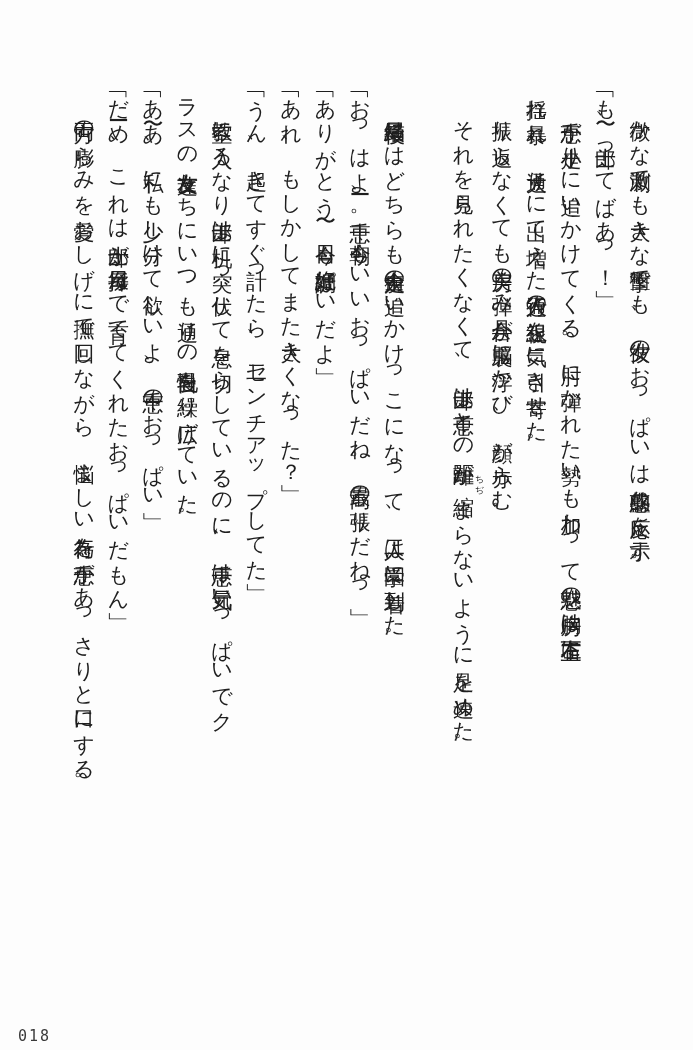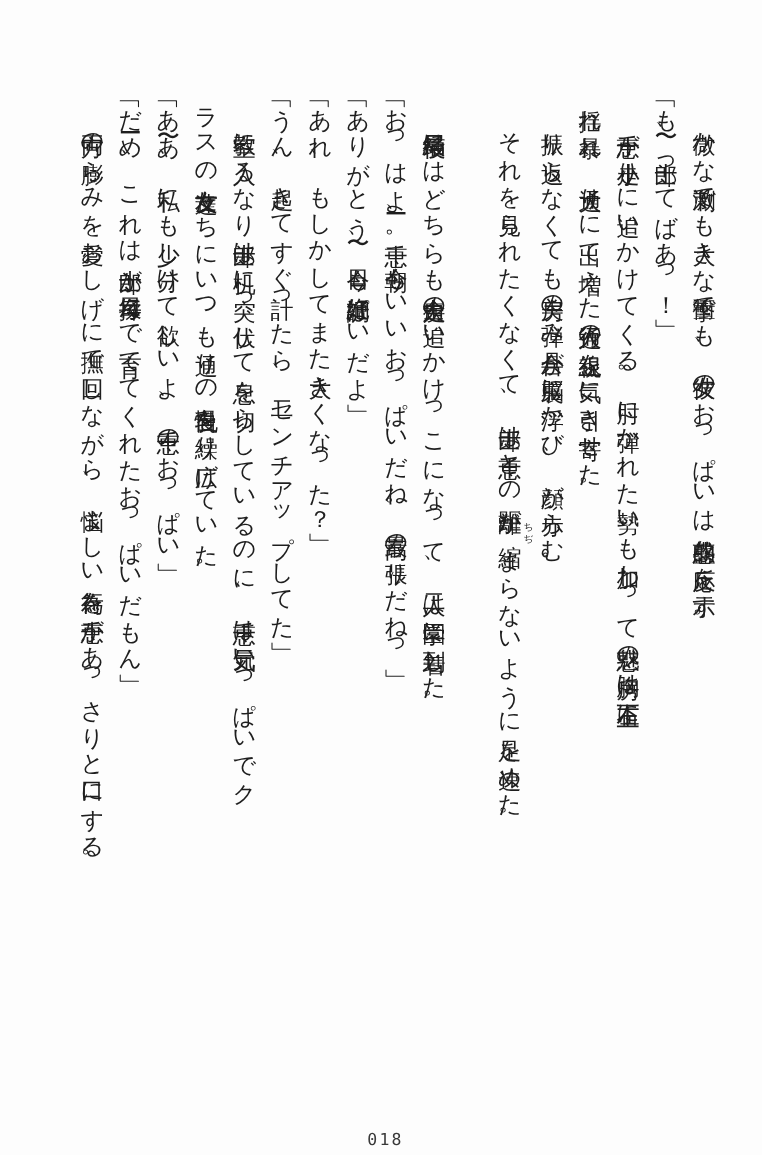--- a/index.html
+++ b/index.html
@@ -33,23 +33,23 @@
     white-space: pre;
   }
   .text-line ruby rt {
     font-size: 9px;
     letter-spacing: 0;
     font-family: "DejaVu Serif", "Liberation Serif", serif;
   }
   .page-number {
     position: absolute;
     bottom: 5px;
-    left: 8px;
+    left: 18px;
     right: 0;
-    text-align: center;
+    text-align: left;
     font-family: "DejaVu Sans Mono", "Liberation Mono", monospace;
     font-size: 15px;
     letter-spacing: 2px;
     color: #3a3a3a;
   }
 </style>
 </head>
 <body>
 
 <div class="book-page">

